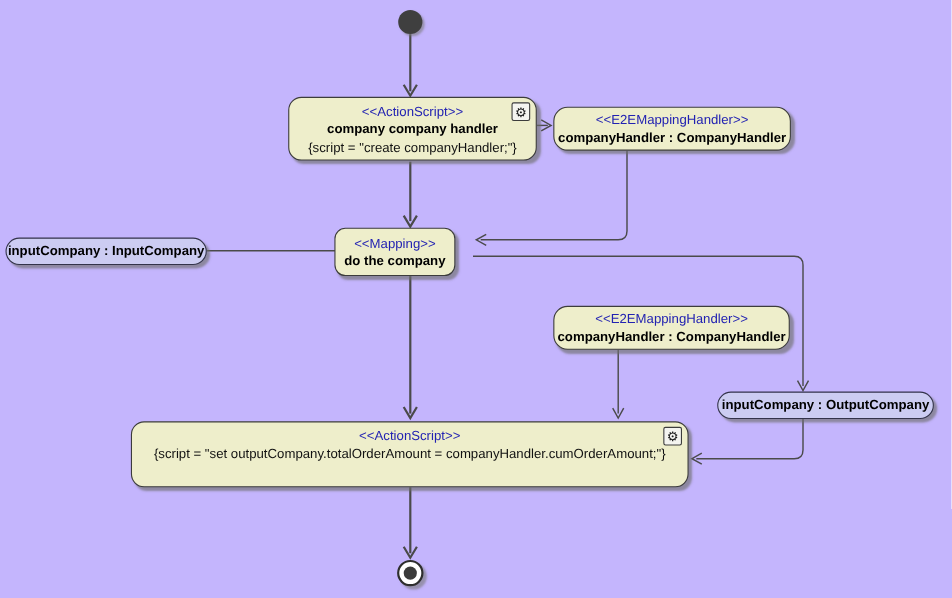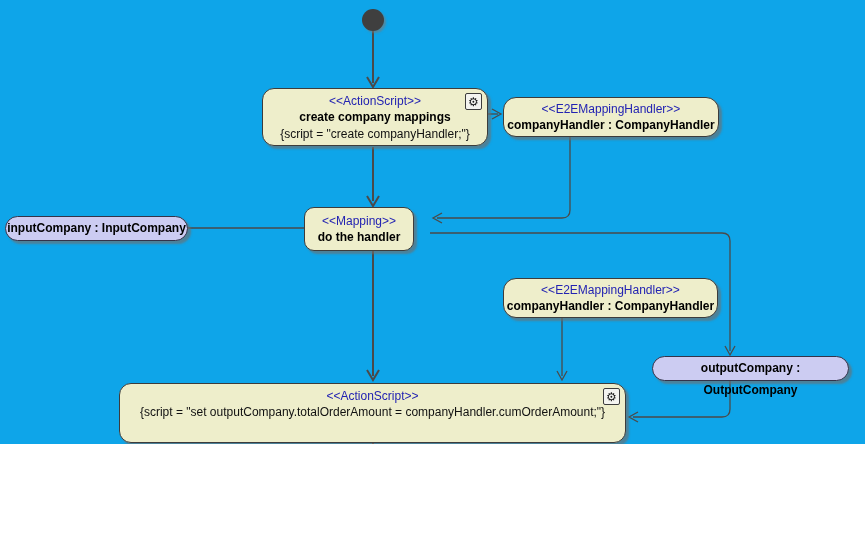--- a/index.html
+++ b/index.html
@@ -1,17 +1,17 @@
 <!DOCTYPE html>
 <html><head>
 <meta charset="utf-8">
 <style>
   html,body{margin:0;padding:0;background:#fff;}
   .canvas{
-    position:relative;width:865px;height:444px;background:#0ea5e9;overflow:hidden;
+    position:relative;width:865px;height:544px;background:#c4b5fd;overflow:hidden;
     font-family:"Liberation Sans",sans-serif;
   }
   svg.edge-layer{position:absolute;left:0;top:0;width:865px;height:544px;}
   .edge{stroke:#4a4a4a;fill:none;}
   .edge.thick{stroke-width:2px;}
   .edge.thin{stroke-width:1.3px;}
 
   .node{position:absolute;box-sizing:border-box;text-align:center;
         box-shadow:3px 3px 2px rgba(110,110,110,0.65);border-radius:13px;}
   .action{background:#eeeecb;border:1.6px solid #3c3c3c;border-radius:12px;}
@@ -97,46 +97,46 @@
     <g>
       <path class="edge thick" d="M373 443 V503"></path>
       <path class="edge thick" d="M367 497 L373 507 L379 497"></path>
     </g>
   </svg>
 
   <div class="initial" style="left:362px;top:9px;"></div>
 
   <div class="node action" style="left:262px;top:88px;width:226px;height:58px;padding-top:4px;">
     <div class="stereotype">&lt;&lt;ActionScript&gt;&gt;</div>
-    <div class="node-name">create company mappings</div>
+    <div class="node-name">company company handler</div>
     <div class="script-line">{script = "create companyHandler;"}</div>
     <span class="gear">⚙</span>
   </div>
 
   <div class="node e2e" style="left:503px;top:97px;width:216px;height:40px;padding-top:3px;">
     <div class="stereotype">&lt;&lt;E2EMappingHandler&gt;&gt;</div>
     <div class="node-name">companyHandler : CompanyHandler</div>
   </div>
 
   <div class="node action" style="left:304px;top:207px;width:110px;height:44px;padding-top:5px;border-radius:10px;">
     <div class="stereotype">&lt;&lt;Mapping&gt;&gt;</div>
-    <div class="node-name">do the handler</div>
+    <div class="node-name">do the company</div>
   </div>
 
   <div class="node objrect" style="left:5px;top:216px;width:183px;height:25px;">
     <div class="obj-name">inputCompany : InputCompany</div>
   </div>
 
   <div class="node e2e" style="left:503px;top:278px;width:215px;height:40px;padding-top:3px;">
     <div class="stereotype">&lt;&lt;E2EMappingHandler&gt;&gt;</div>
     <div class="node-name">companyHandler : CompanyHandler</div>
   </div>
 
   <div class="node objrect" style="left:652px;top:356px;width:197px;height:25px;">
-    <div class="obj-name">outputCompany : OutputCompany</div>
+    <div class="obj-name">inputCompany : OutputCompany</div>
   </div>
 
   <div class="node action" style="left:119px;top:383px;width:507px;height:60px;padding-top:4px;">
     <div class="stereotype">&lt;&lt;ActionScript&gt;&gt;</div>
     <div class="script-line">{script = "set outputCompany.totalOrderAmount = companyHandler.cumOrderAmount;"}</div>
     <span class="gear">⚙</span>
   </div>
 
   <div class="final-outer" style="left:361px;top:509px;">
     <div class="final-inner"></div>

